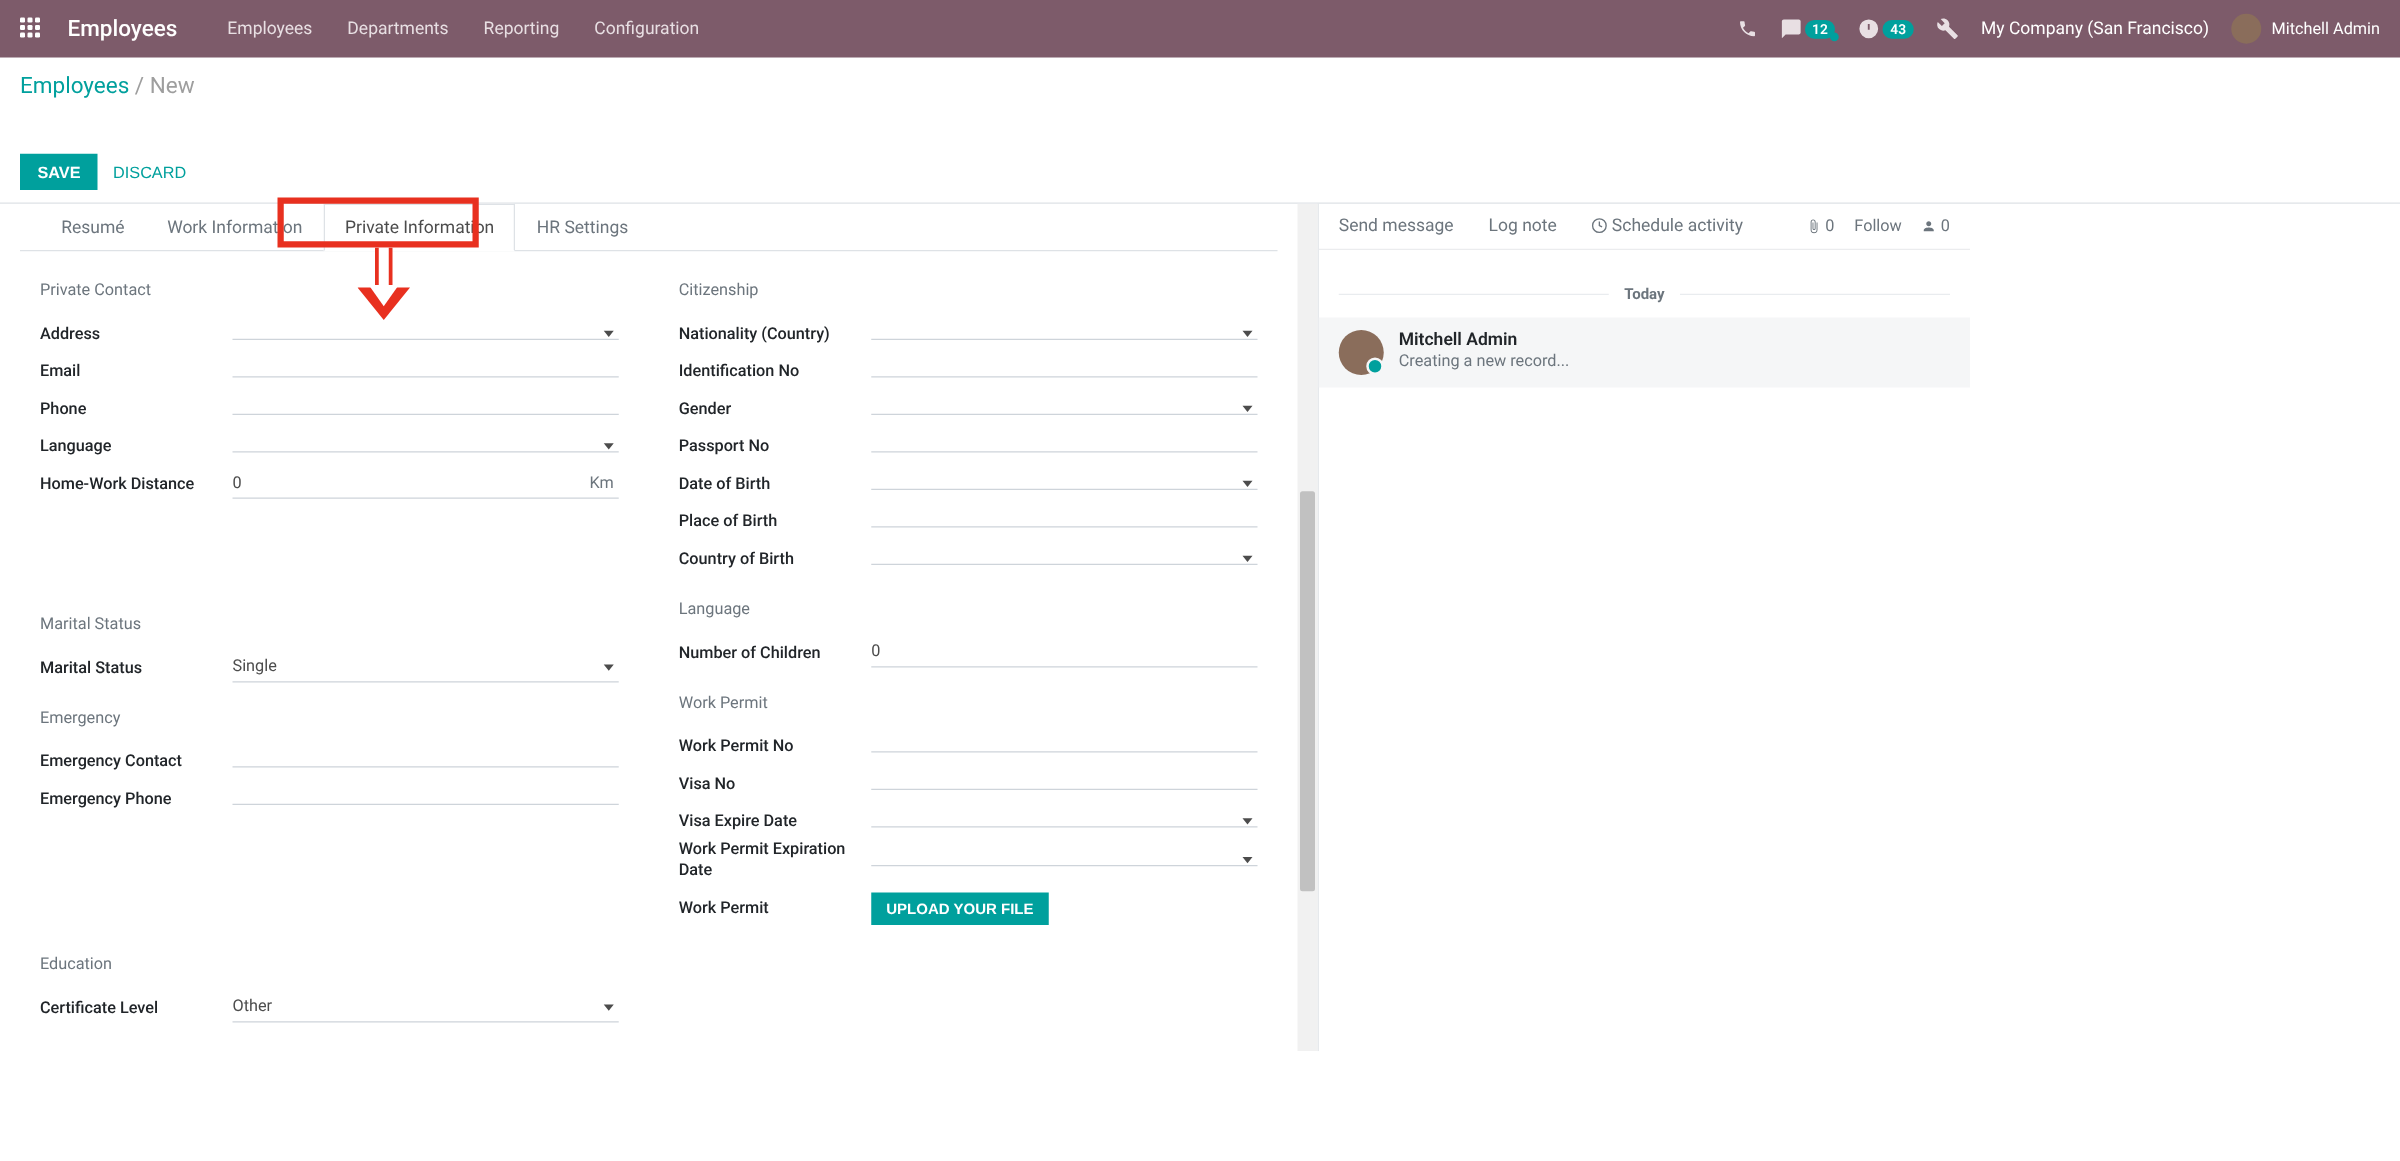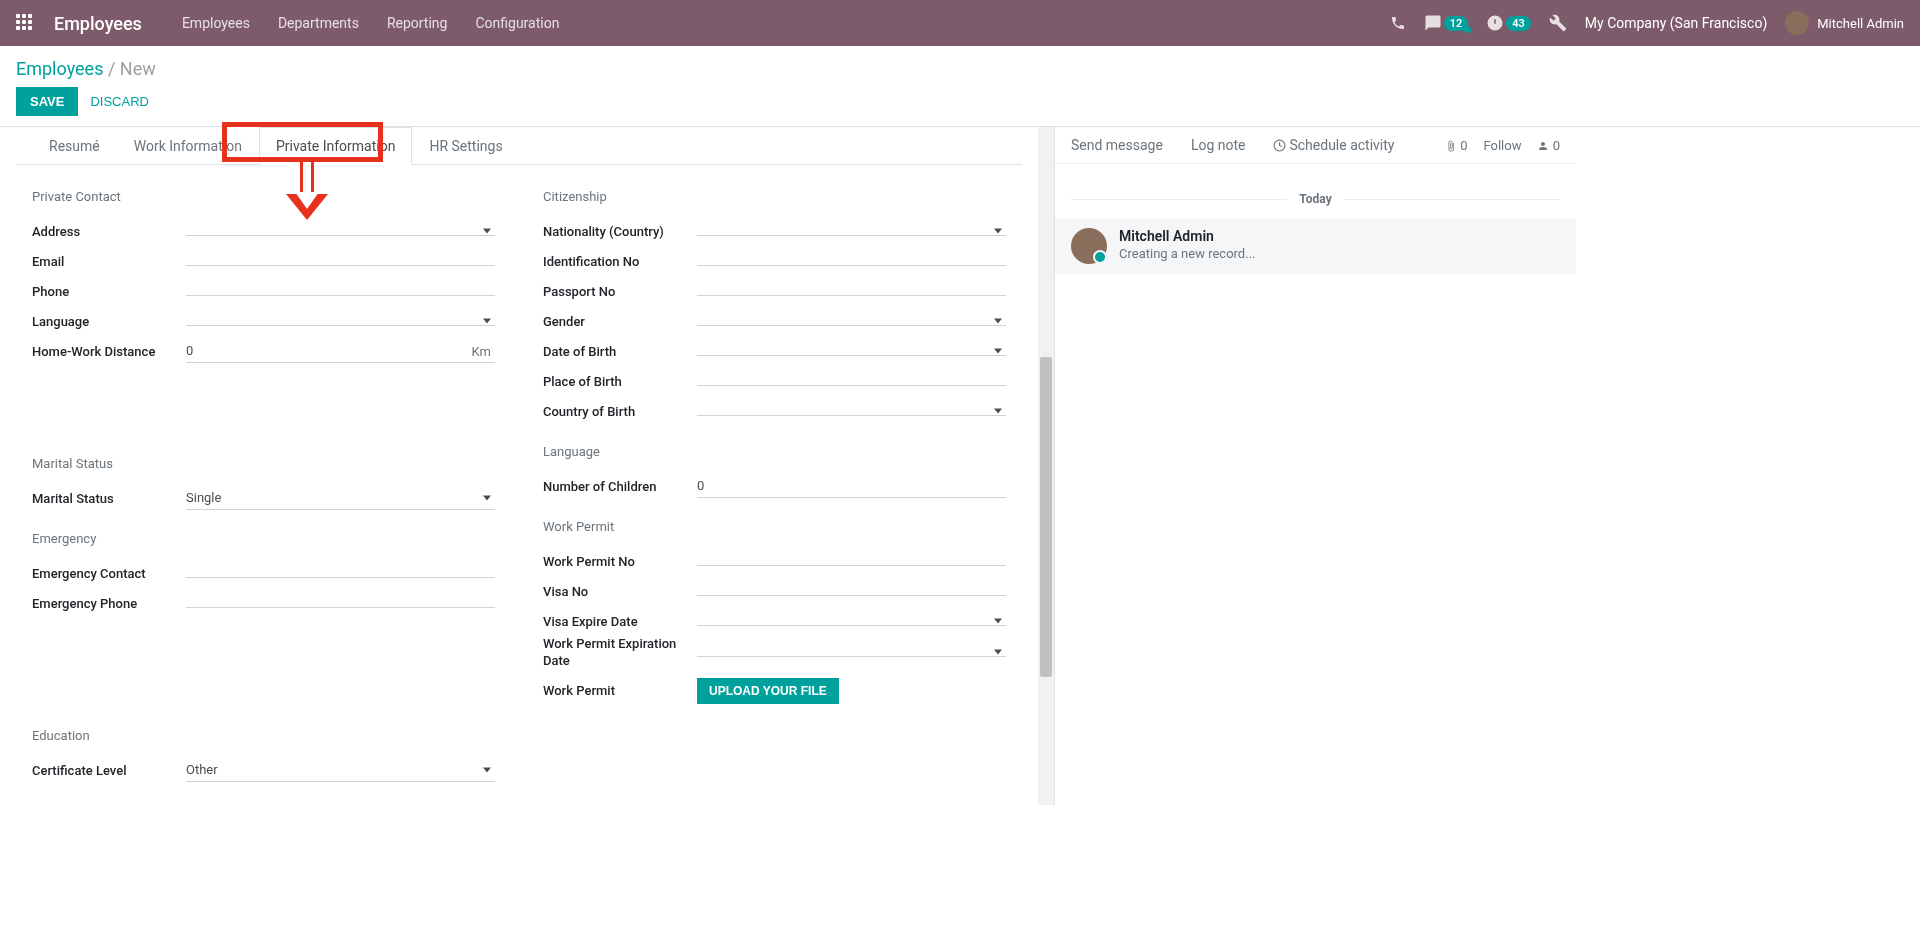--- a/index.html
+++ b/index.html
@@ -18,21 +18,21 @@
 .badge { background: #00a09d; color: #fff; border-radius: 10px; padding: 1px 6px; font-size: 11px; font-weight: 600; margin-left: 2px; }
 .company-name { font-size: 14px; }
 .user-section { display: flex; align-items: center; gap: 8px; }
 .avatar-small { width: 24px; height: 24px; border-radius: 50%; background: #8a6d5b; }
 
 
 .breadcrumb-row { padding: 12px 16px 8px; }
 .breadcrumb { font-size: 18px; }
 .breadcrumb .root { color: #00a09d; }
 .breadcrumb .sep, .breadcrumb .current { color: #9e9e9e; }
-.action-row { padding: 0 16px 10px; display: flex; gap: 12px; align-items: center; }
+.action-row { padding: 0 16px 10px; display: flex; gap: 12px; align-items: center; margin-top: 36px; }
 .btn-primary { background: #00a09d; color: #fff; border: none; padding: 7px 14px; font-weight: 600; font-size: 13px; cursor: pointer; }
 .btn-link { color: #00a09d; background: none; border: none; font-size: 13px; cursor: pointer; }
 
 
 .main-wrap { display: flex; border-top: 1px solid #dee2e6; }
 .form-area { flex: 1; padding: 0 16px 20px; position: relative; max-width: 1038px; }
 .scrollbar-fake { width: 16px; background: #f1f1f1; align-self: stretch; position: relative; }
 .scrollbar-thumb { position: absolute; right: 2px; width: 12px; background: #c1c1c1; border-radius: 2px; }
 
 
@@ -215,26 +215,26 @@
         <div class="section-title">Citizenship</div>
         <div class="field-row">
             <div class="field-label">Nationality (Country)</div>
             <div class="field-input dd" style="color:#ccc"></div>
           </div>
         <div class="field-row">
             <div class="field-label">Identification No</div>
             <div class="field-input"></div>
           </div>
         <div class="field-row">
-            <div class="field-label">Passport No</div>
-            <div class="field-input"></div>
-          </div>
-        <div class="field-row">
             <div class="field-label">Gender</div>
             <div class="field-input dd"></div>
+          </div>
+        <div class="field-row">
+            <div class="field-label">Passport No</div>
+            <div class="field-input"></div>
           </div>
         <div class="field-row">
             <div class="field-label">Date of Birth</div>
             <div class="field-input dd" style="color:#ccc"></div>
           </div>
         <div class="field-row">
             <div class="field-label">Place of Birth</div>
             <div class="field-input"></div>
           </div>
         <div class="field-row">

